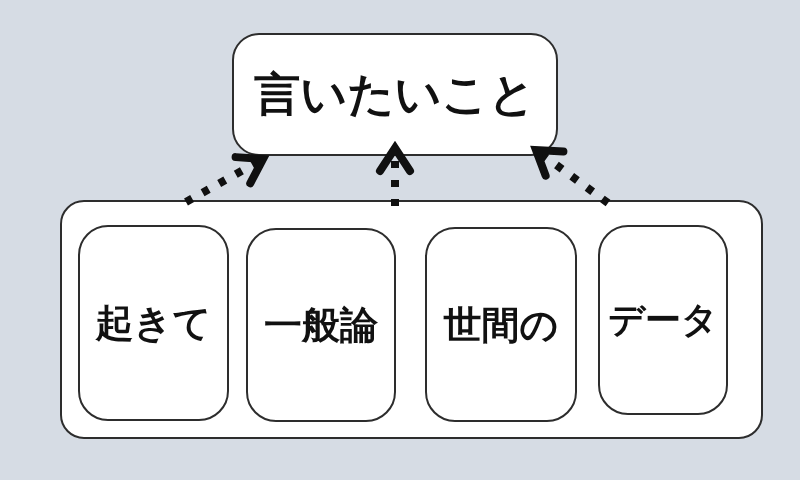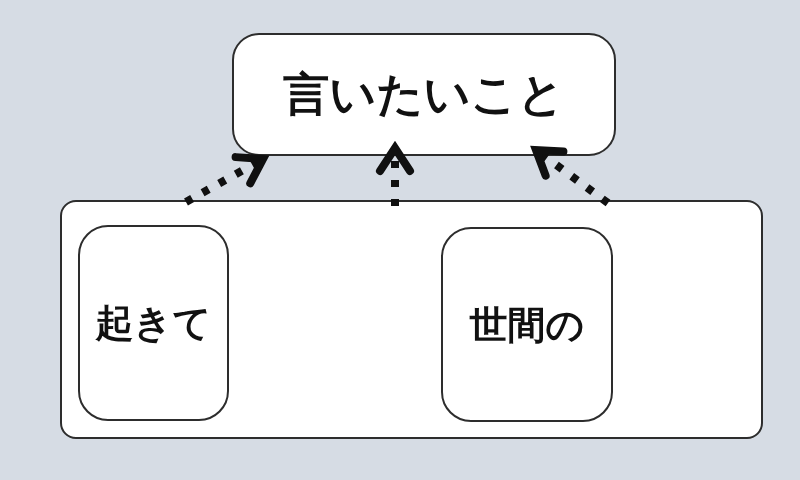--- a/index.html
+++ b/index.html
@@ -18,53 +18,53 @@
   }
   .canvas {
     position: relative;
     width: 800px; height: 480px;
     background: var(--color-bg, #d6dce4);
   }
   
   .top-box {
     position: absolute;
     left: 232px; top: 33px;
-    width: 384px; height: 123px;
+    width: 326px; height: 123px;
     background: var(--color-box-fill, #fff);
     border: 2px solid var(--color-box-border, #2d2d2d);
     border-radius: 27px;
     display: flex; align-items: center; justify-content: center;
   }
   .top-label {
     font-size: 46px;
     font-weight: 800;
     color: var(--color-text, #111);
     letter-spacing: 0px;
     white-space: nowrap;
   }
   
   .group-box {
     position: absolute;
     left: 60px; top: 200px;
     width: 703px; height: 239px;
     background: var(--color-box-fill, #fff);
     border: 2px solid var(--color-box-border, #2d2d2d);
-    border-radius: 16px;
+    border-radius: 24px;
   }
   .card {
     position: absolute;
     background: var(--color-box-fill, #fff);
     border: 2px solid var(--color-box-border, #2d2d2d);
     border-radius: 30px;
     display: flex; align-items: center; justify-content: center;
   }
   
   .card-1 { left: 16px;  top: 23px; width: 151px; height: 196px; }
   .card-2 { left: 184px; top: 26px; width: 150px; height: 194px; }
-  .card-3 { left: 363px; top: 25px; width: 172px; height: 195px; margin-left: 16px; }
+  .card-3 { left: 363px; top: 25px; width: 152px; height: 195px; }
   .card-4 { left: 536px; top: 23px; width: 130px; height: 190px; }
   .card-label { text-align: center; }
   .card-line {
     font-size: 38px;
     font-weight: 800;
     line-height: 64px;
     color: var(--color-text, #111);
     white-space: nowrap;
   }
   .card-4 .card-line { font-size: 36px; }
@@ -96,27 +96,39 @@
 <div class="canvas">
 
   <div class="group-box">
 
     <div class="card card-1">
       <div class="card-label">
         <div class="card-line">起きて</div>
       </div>
     </div>
 
+    <div class="card card-2">
+      <div class="card-label">
+        <div class="card-line">一般論</div>
+        <div class="card-line"></div>
+      </div>
+    </div>
 
     <div class="card card-3">
       <div class="card-label">
         <div class="card-line">世間の</div>
       </div>
     </div>
 
+    <div class="card card-4">
+      <div class="card-label">
+        <div class="card-line">データ</div>
+        <div class="card-line"></div>
+      </div>
+    </div>
 
   </div>
 
   <div class="top-box">
     <div class="top-label">言いたいこと</div>
   </div>
 
   <svg class="arrows" viewBox="0 0 800 480" aria-hidden="true">
     <defs>
       <marker id="vhead" markerUnits="userSpaceOnUse" markerWidth="64" markerHeight="64" refX="0" refY="0" orient="auto" overflow="visible">

